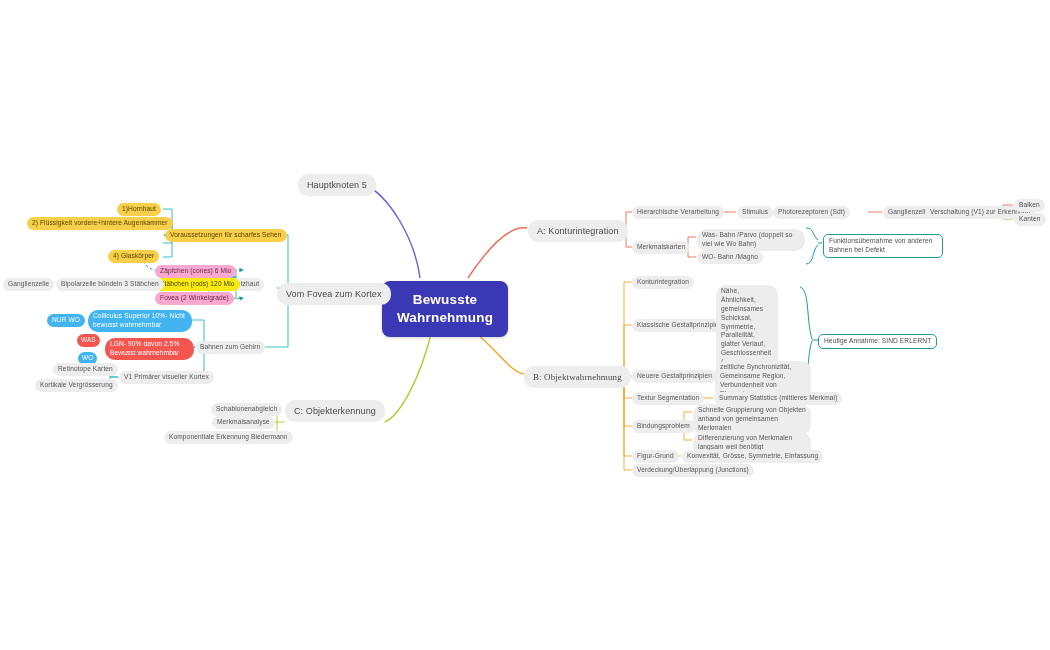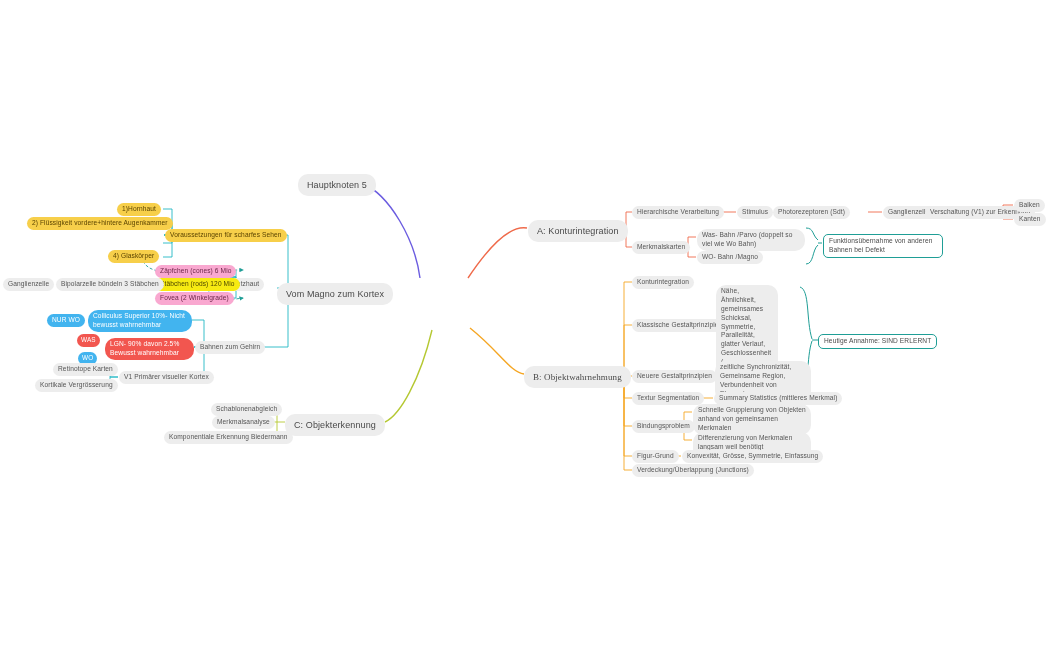--- a/index.html
+++ b/index.html
@@ -127,26 +127,28 @@
       <path d="M812,340 L818,340"></path>
     </g>
 
     <g fill="none" stroke="#b5c832" stroke-width=".9">
       <path d="M285,422 L277,422 L277,409 L266,409"></path>
       <path d="M277,422 L277,422 L260,422"></path>
       <path d="M277,422 L277,437 L269,437"></path>
     </g>
   </svg>
 
+  <div class="node center" style="left:382px;top:281px;width:126px;">Bewusste
+Wahrnehmung</div>
 
   <div class="node lvl1" style="left:298px;top:174px;">Hauptknoten 5</div>
-  <div class="node lvl1" style="left:277px;top:283px;">Vom Magno zum Kortex</div>
+  <div class="node lvl1" style="left:277px;top:283px;">Vom Fovea zum Kortex</div>
   <div class="node lvl1" style="left:528px;top:220px;">A: Konturintegration</div>
   <div class="node lvl1" style="left:524px;top:366px;font-family:Liberation Serif, serif;">B: Objektwahrnehmung</div>
-  <div class="node lvl1" style="left:285px;top:414px;">C: Objekterkennung</div>
+  <div class="node lvl1" style="left:285px;top:400px;">C: Objekterkennung</div>
 
   <div class="node yellow tiny" style="left:165px;top:229px;">Voraussetzungen für scharfes Sehen</div>
   <div class="node yellow tiny" style="left:117px;top:203px;">1)Hornhaut</div>
   <div class="node yellow tiny" style="left:27px;top:217px;">2) Flüssigkeit vordere+hintere Augenkammer</div>
   <div class="node yellow tiny" style="left:123px;top:250px;">3)Linse</div>
   <div class="node yellow tiny" style="left:108px;top:250px;">4) Glaskörper</div>
 
   <div class="node tiny" style="left:227px;top:278px;">Netzhaut</div>
   <div class="node pink tiny" style="left:155px;top:265px;">Zäpfchen (cones) 6 Mio</div>
   <div class="node hotyellow tiny" style="left:155px;top:278px;">Stäbchen (rods) 120 Mio</div>

